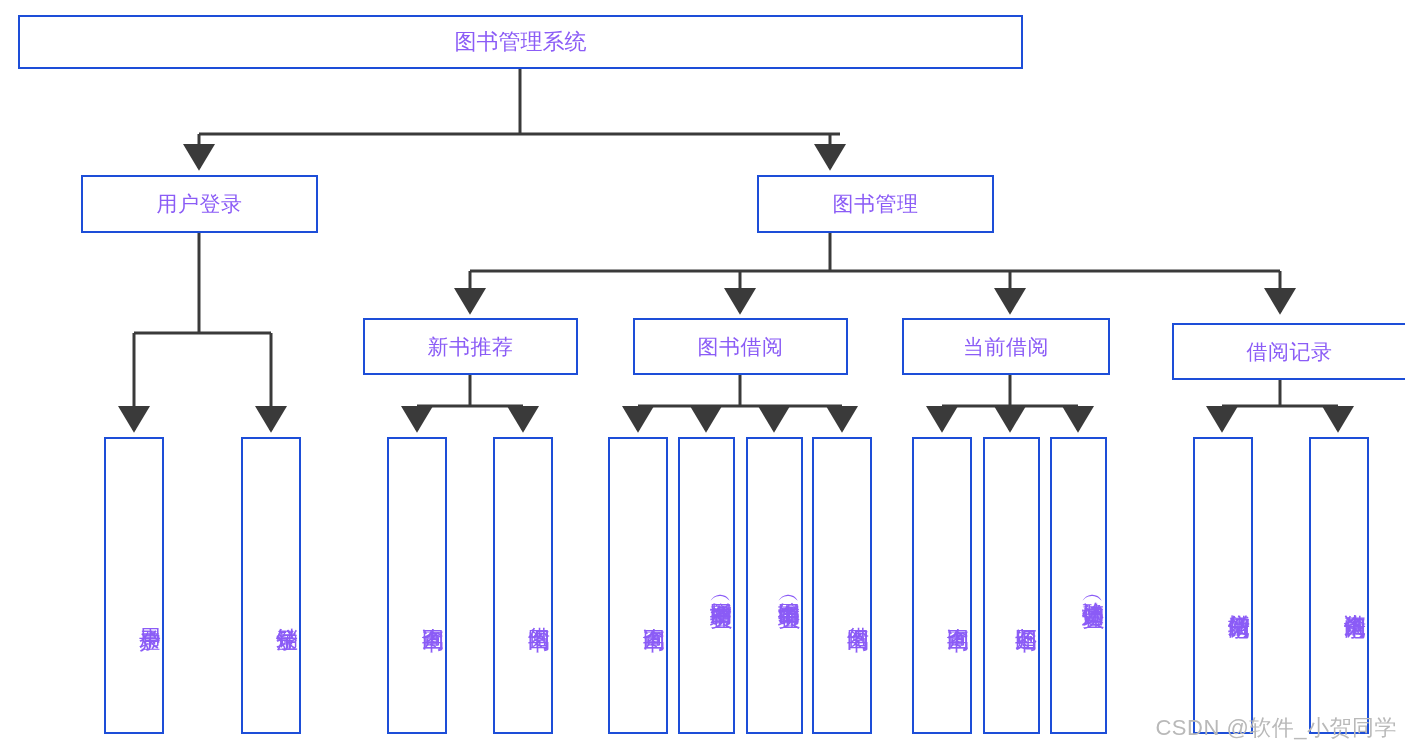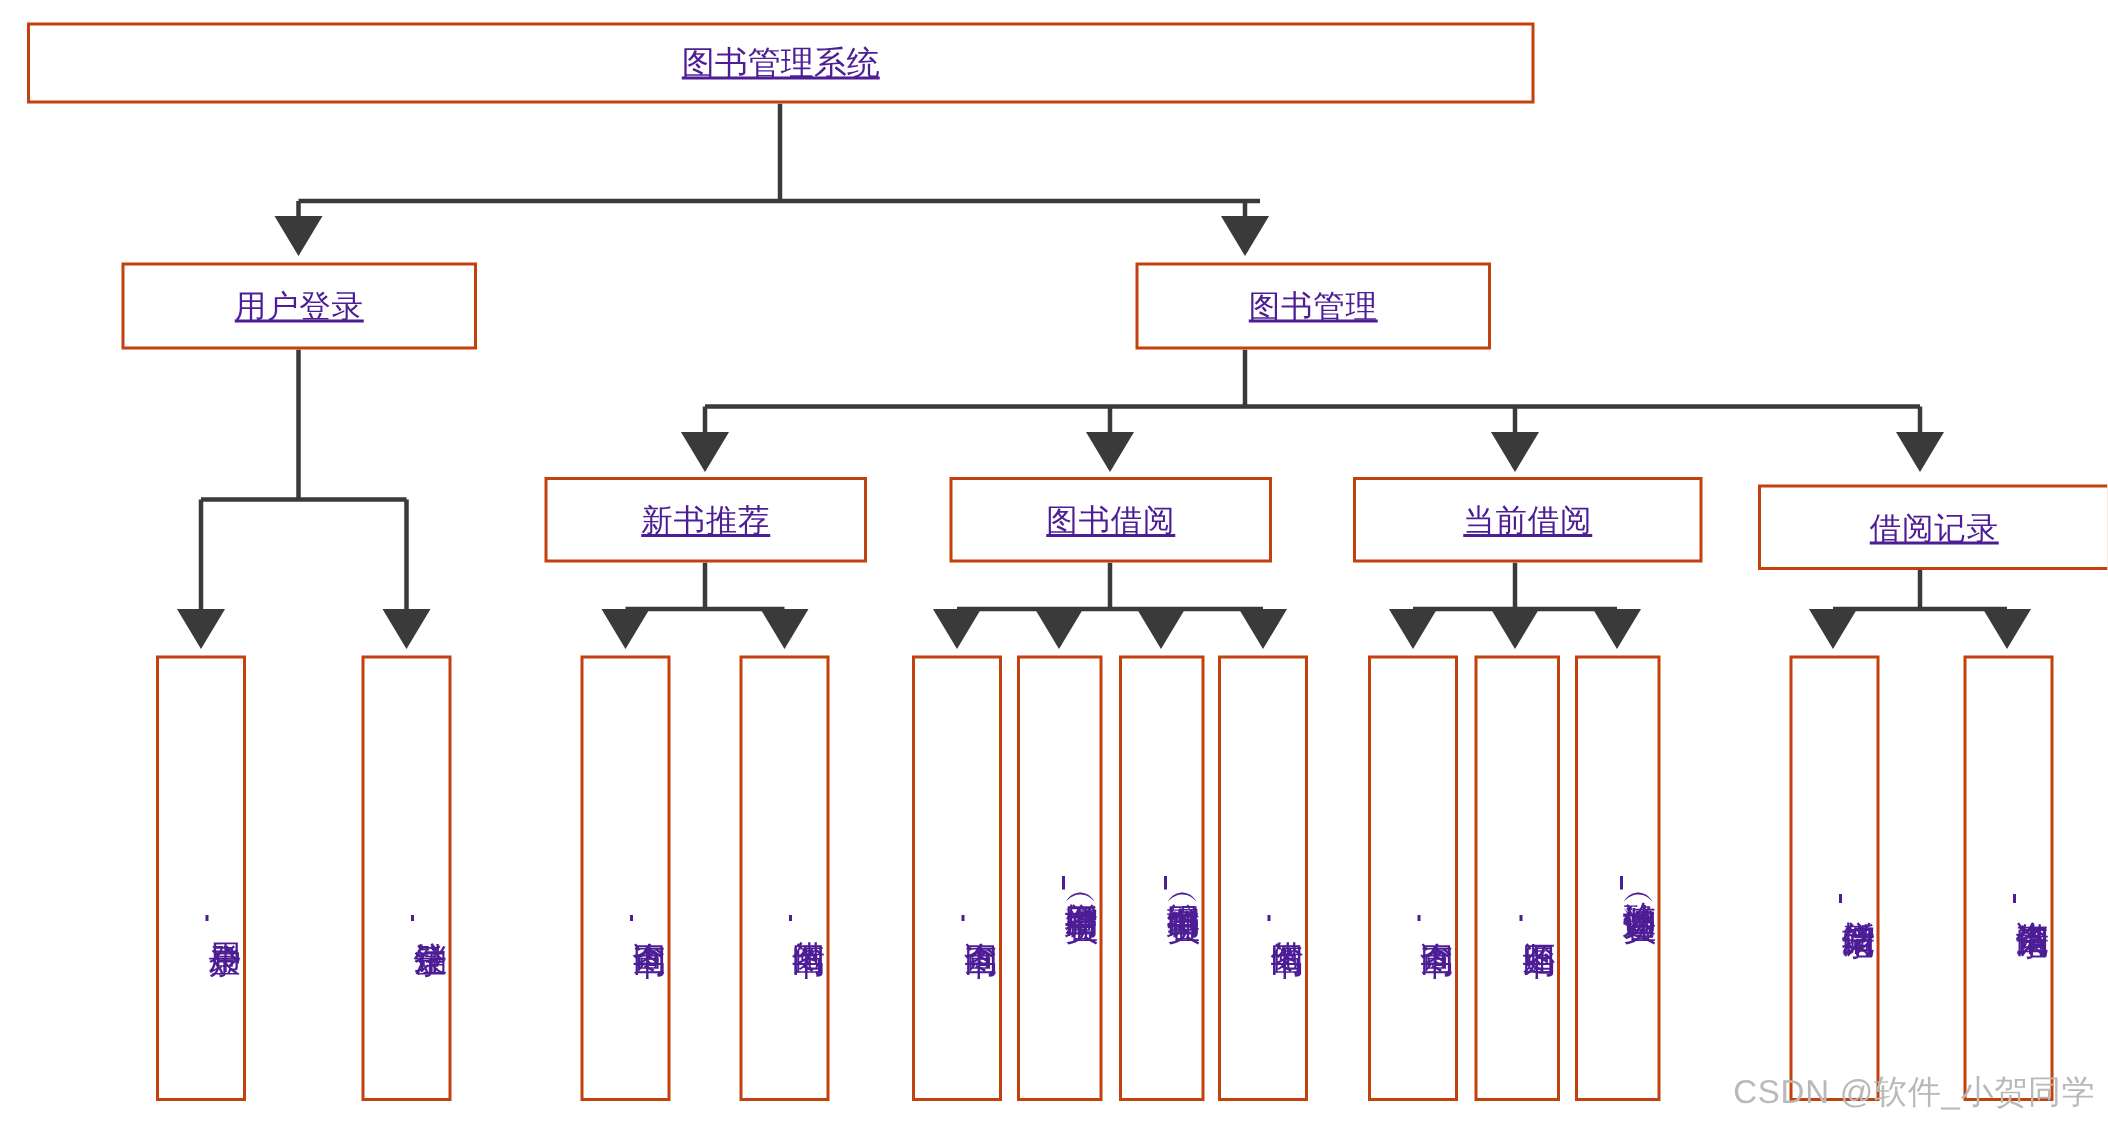--- a/index.html
+++ b/index.html
@@ -13,28 +13,27 @@
   #canvas {
     position: relative;
     width: 1405px;
     height: 747px;
     background: #ffffff;
     overflow: hidden;
   }
   .node {
     position: absolute;
     box-sizing: border-box;
-    border: 2px solid #c2410c;
+    border: 2px solid #1d4ed8;
     background: #ffffff;
     display: flex;
     align-items: center;
     justify-content: center;
-    color: #4c1d95;
+    color: #8b5cf6;
     text-align: center;
-    text-decoration: underline;
   }
   .node.h {
     font-size: 21px;
     letter-spacing: 0.5px;
   }
   .node.root {
     font-size: 22px;
   }
   .node.v {
     writing-mode: vertical-rl;
@@ -135,21 +134,21 @@
   <div class="node h" style="left:711px; top:175px; width:237px; height:58px;margin-left:46px;">
     <span class="label">图书管理</span>
   </div>
 
   <div class="node h" style="left:363px; top:318px; width:215px; height:57px;">
     <span class="label">新书推荐</span>
   </div>
   <div class="node h" style="left:633px; top:318px; width:215px; height:57px;">
     <span class="label">图书借阅</span>
   </div>
-  <div class="node h" style="left:902px; top:318px; width:233px; height:57px;">
+  <div class="node h" style="left:902px; top:318px; width:208px; height:57px;">
     <span class="label">当前借阅</span>
   </div>
   <div class="node h" style="left:1172px; top:323px; width:235px; height:57px;">
     <span class="label">借阅记录</span>
   </div>
 
   <div class="node v" style="left:104px; top:437px; width:60px; height:297px;">
     <span class="label">用户登录</span>
   </div>
   <div class="node v" style="left:241px; top:437px; width:60px; height:297px;">

